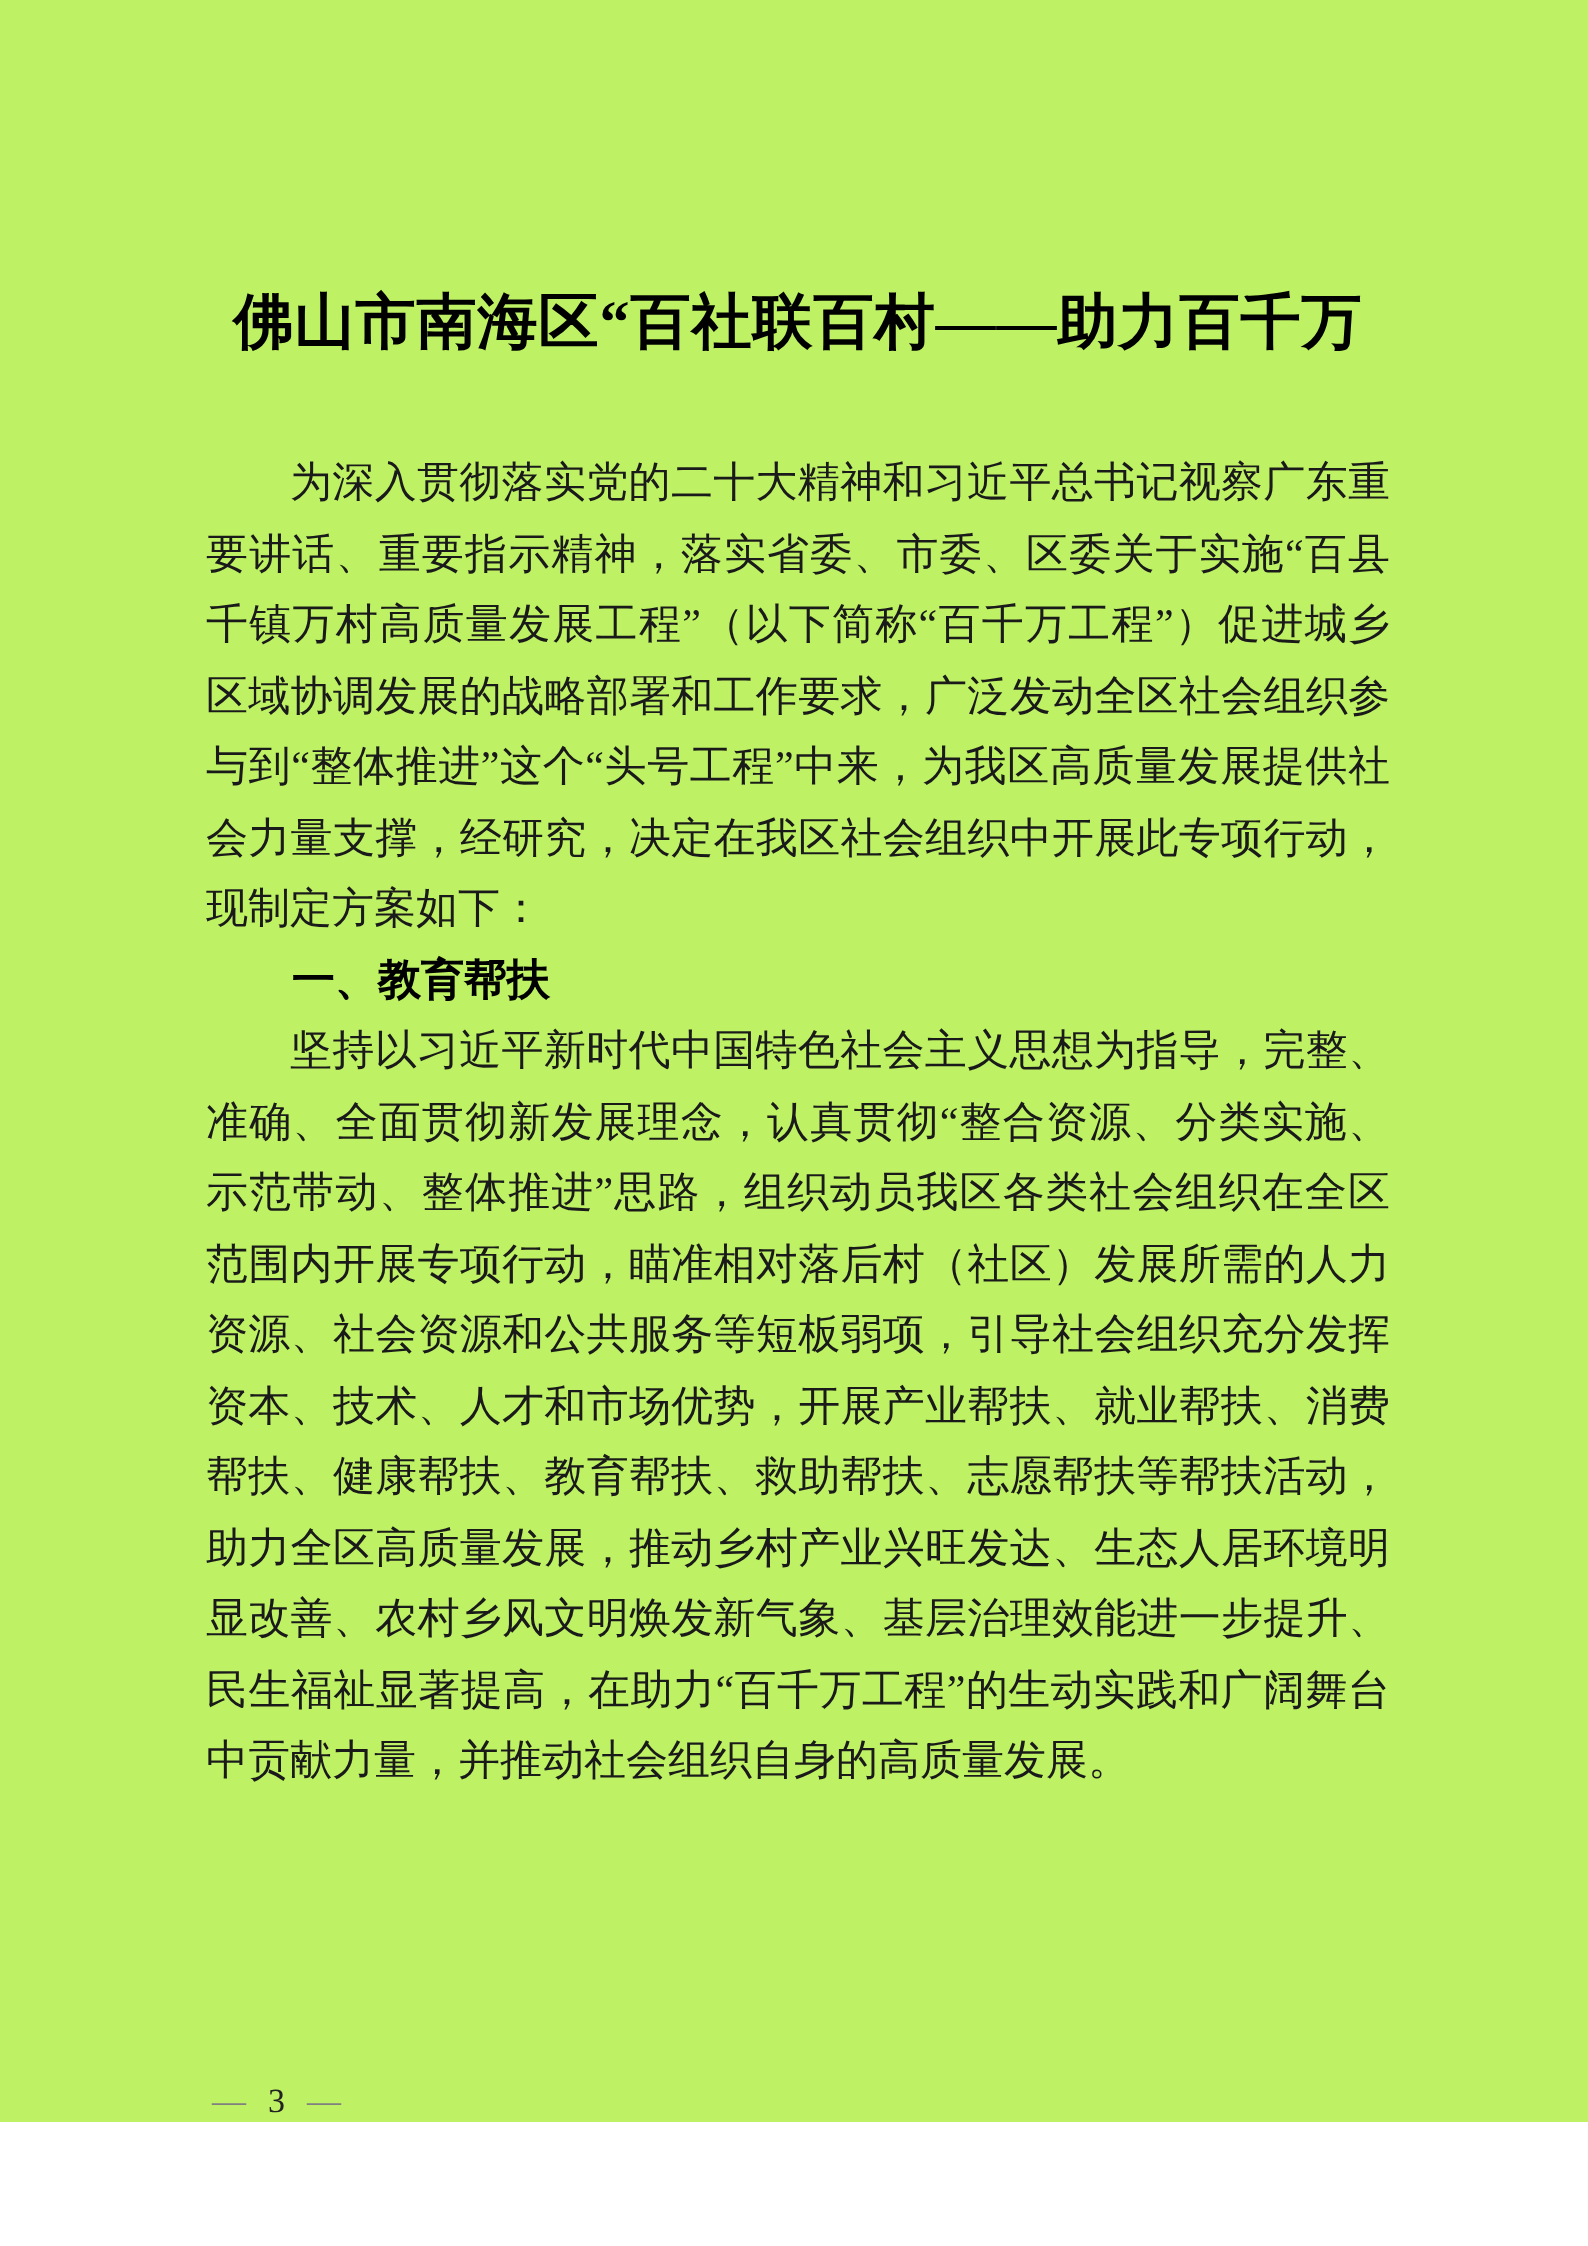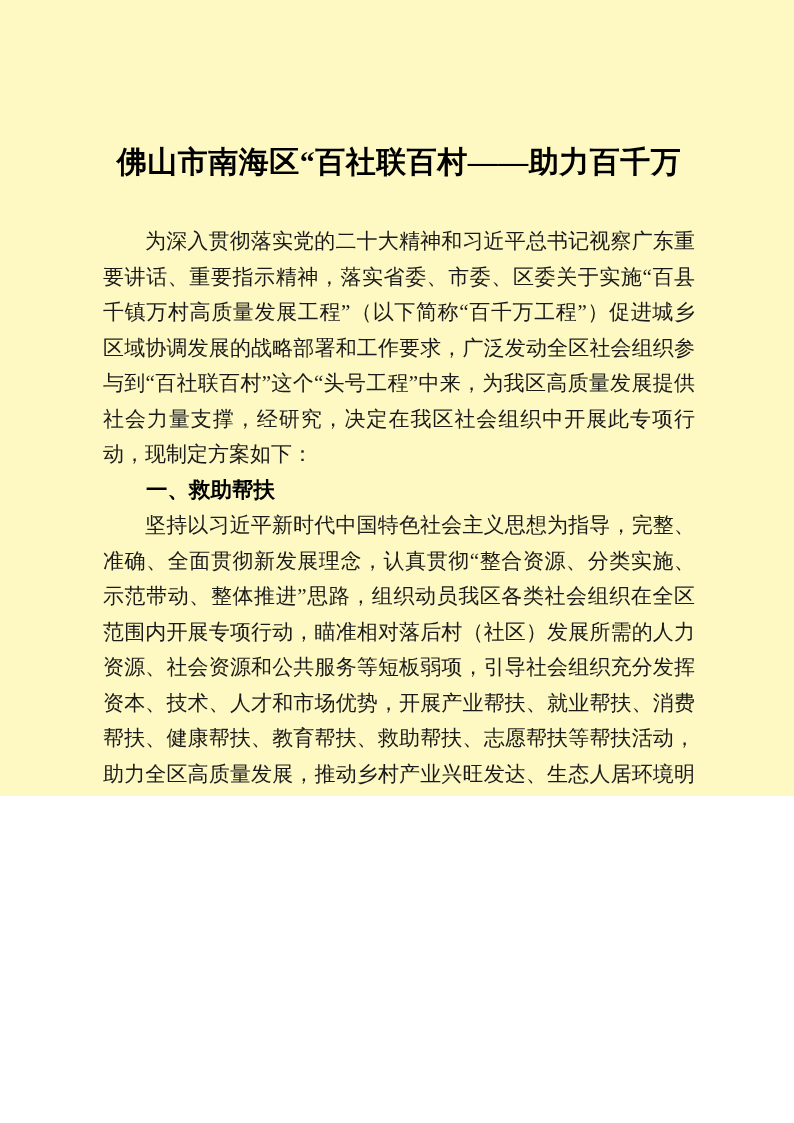--- a/index.html
+++ b/index.html
@@ -3,22 +3,22 @@
 <meta charset="utf-8">
 <style>
   html, body {
     margin: 0;
     padding: 0;
     background: #ffffff;
   }
   .page {
     position: relative;
     width: 794px;
-    height: 796px;
-    background: #fef9c3;
+    height: 1061px;
+    background: #bef264;
     color: #1a1a1a;
     font-family: "Liberation Serif", "DejaVu Serif", serif;
     overflow: hidden;
   }
   .content {
     position: absolute;
     left: 103px;
     top: 142px;
     width: 592px;
   }
@@ -71,23 +71,23 @@
 <body>
 
 <div class="page">
   <div class="content">
 
     <div class="doc-title">
       <div>佛山市南海区“百社联百村——助力百千万</div>
     </div>
 
     <div class="body-block">
-      <p class="para">为深入贯彻落实党的二十大精神和习近平总书记视察广东重要讲话、重要指示精神，落实省委、市委、区委关于实施“百县千镇万村高质量发展工程”（以下简称“百千万工程”）促进城乡区域协调发展的战略部署和工作要求，广泛发动全区社会组织参与到“百社联百村”这个“头号工程”中来，为我区高质量发展提供社会力量支撑，经研究，决定在我区社会组织中开展此专项行动，现制定方案如下：</p>
+      <p class="para">为深入贯彻落实党的二十大精神和习近平总书记视察广东重要讲话、重要指示精神，落实省委、市委、区委关于实施“百县千镇万村高质量发展工程”（以下简称“百千万工程”）促进城乡区域协调发展的战略部署和工作要求，广泛发动全区社会组织参与到“整体推进”这个“头号工程”中来，为我区高质量发展提供社会力量支撑，经研究，决定在我区社会组织中开展此专项行动，现制定方案如下：</p>
 
-      <p class="section-heading">一、救助帮扶</p>
+      <p class="section-heading">一、教育帮扶</p>
 
       <p class="para">坚持以习近平新时代中国特色社会主义思想为指导，完整、准确、全面贯彻新发展理念，认真贯彻“整合资源、分类实施、示范带动、整体推进”思路，组织动员我区各类社会组织在全区范围内开展专项行动，瞄准相对落后村（社区）发展所需的人力资源、社会资源和公共服务等短板弱项，引导社会组织充分发挥资本、技术、人才和市场优势，开展产业帮扶、就业帮扶、消费帮扶、健康帮扶、教育帮扶、救助帮扶、志愿帮扶等帮扶活动，助力全区高质量发展，推动乡村产业兴旺发达、生态人居环境明显改善、农村乡风文明焕发新气象、基层治理效能进一步提升、民生福祉显著提高，在助力“百千万工程”的生动实践和广阔舞台中贡献力量，并推动社会组织自身的高质量发展。</p>
     </div>
 
   </div>
 
   <div class="footer">
     <span class="dash">—</span><span class="num">3</span><span class="dash">—</span>
   </div>
 </div>

